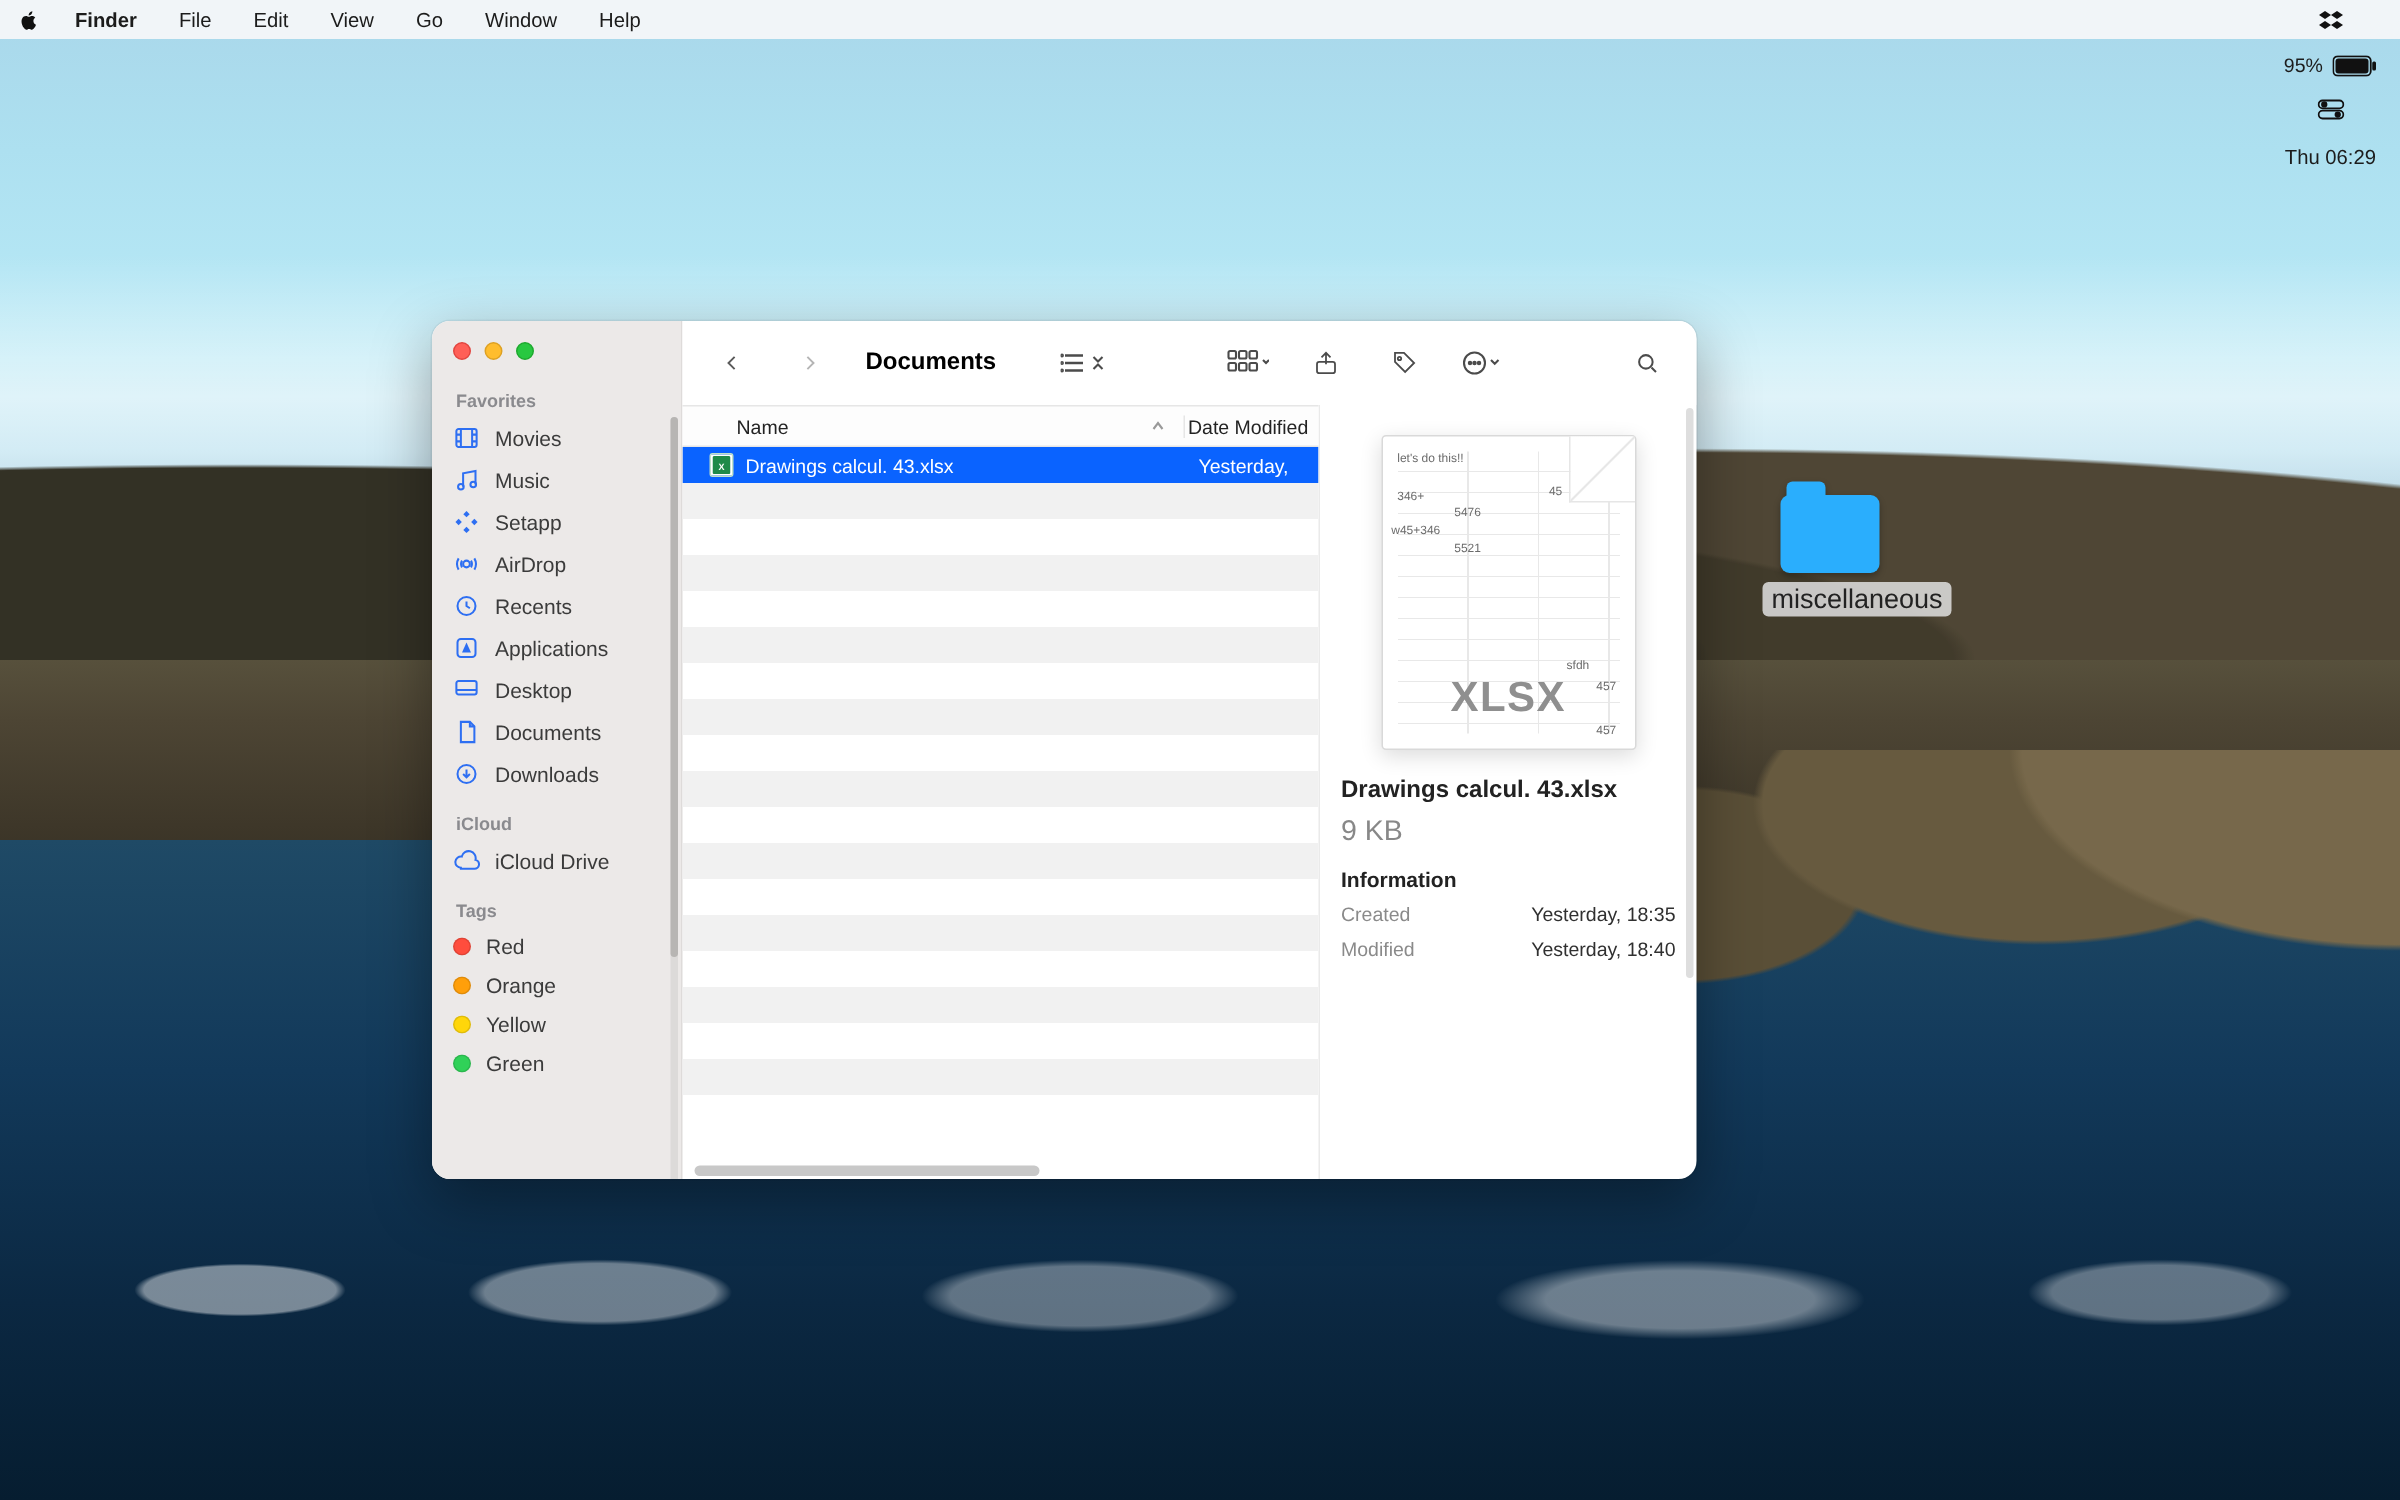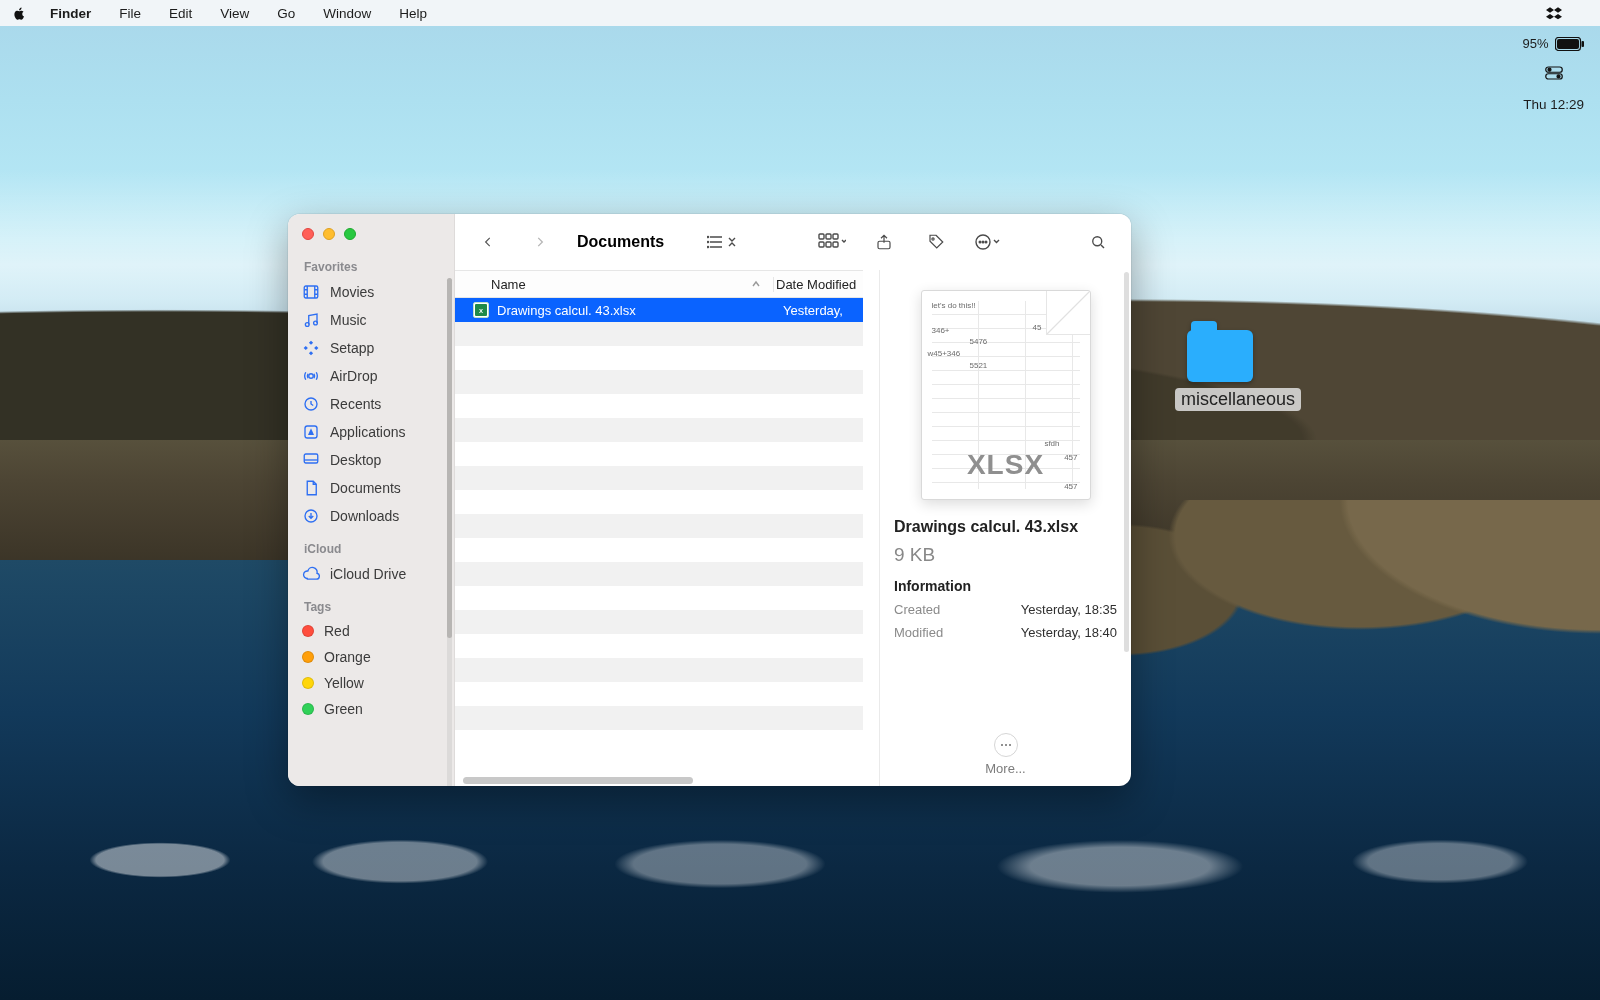--- a/index.html
+++ b/index.html
@@ -84,21 +84,21 @@
 
   .main{flex:1;display:flex;flex-direction:column;min-width:0;}
   .toolbar{height:56px;display:flex;align-items:center;gap:18px;padding:0 16px;background:#fff;}
   .tbtn{color:#4b4b4b;display:grid;place-items:center;width:34px;height:28px;border-radius:6px;}
   .nav-back,.nav-fwd{color:#5b5b5b;}
   .nav-fwd{opacity:.45;}
   .toolbar .title{font-size:16px;font-weight:700;margin-left:2px;}
   .spacer{flex:1;}
   .tbtn svg{display:block;}
 
-  .content{flex:1;display:flex;min-height:0;gap:16px;}
+  .content{flex:1;display:flex;min-height:0;}
   .filelist{flex:1;display:flex;flex-direction:column;min-width:0;position:relative;}
   .columns{display:flex;align-items:center;height:28px;border-top:1px solid #e6e6e6;border-bottom:1px solid #e6e6e6;background:#fdfdfd;position:relative;}
   .col{font-size:13px;color:#232323;display:flex;align-items:center;gap:6px;}
   .col.name{flex:1;padding-left:36px;}
   .col.name .sort{color:#9a9a9a;}
   .col.date{width:90px;border-left:1px solid #e6e6e6;padding-left:2px;color:#232323;white-space:nowrap;overflow:hidden;}
   .rows{flex:1;position:relative;overflow:hidden;}
   .row{height:24px;display:flex;align-items:center;font-size:13px;color:#1b1b1b;}
   .row:nth-child(even){background:var(--row-alt);}
   .row.selected{background:var(--row-sel);color:#fff;}
@@ -189,21 +189,21 @@
         </svg>
     </span>
     <span class="status-icon">
       <svg width="18" height="14" viewBox="0 0 24 18" fill="none" stroke="currentColor" stroke-width="1.6">
           <rect x="1" y="1" width="22" height="7" rx="3.5"></rect>
           <rect x="1" y="10" width="22" height="7" rx="3.5"></rect>
           <circle cx="6" cy="4.5" r="2" fill="currentColor"></circle>
           <circle cx="18" cy="13.5" r="2" fill="currentColor"></circle>
         </svg>
     </span>
-    <span class="menuitem">Thu 12:29</span>
+    <span class="menuitem">Thu 06:29</span>
   </div>
 </div>
 
 <div class="desktop-item">
   <div class="folder"></div>
   <span class="label">miscellaneous</span>
 </div>
 
 <div class="window">
 
@@ -474,27 +474,17 @@
         <div class="pv-h">Information</div>
         <div class="pv-row">
           <span>Created</span>
           <span class="val">Yesterday, 18:35</span>
         </div>
         <div class="pv-row">
           <span>Modified</span>
           <span class="val">Yesterday, 18:40</span>
         </div>
 
-        <div class="pv-more">
-          <div class="dots">
-            <svg width="14" height="14" viewBox="0 0 14 14">
-                <circle cx="3" cy="7" r="1" fill="currentColor"></circle>
-                <circle cx="7" cy="7" r="1" fill="currentColor"></circle>
-                <circle cx="11" cy="7" r="1" fill="currentColor"></circle>
-              </svg>
-          </div>
-          <div>More...</div>
-        </div>
       </div>
       <div class="pv-scroll"></div>
     </div>
   </div>
 </div>
 
 </body></html>

